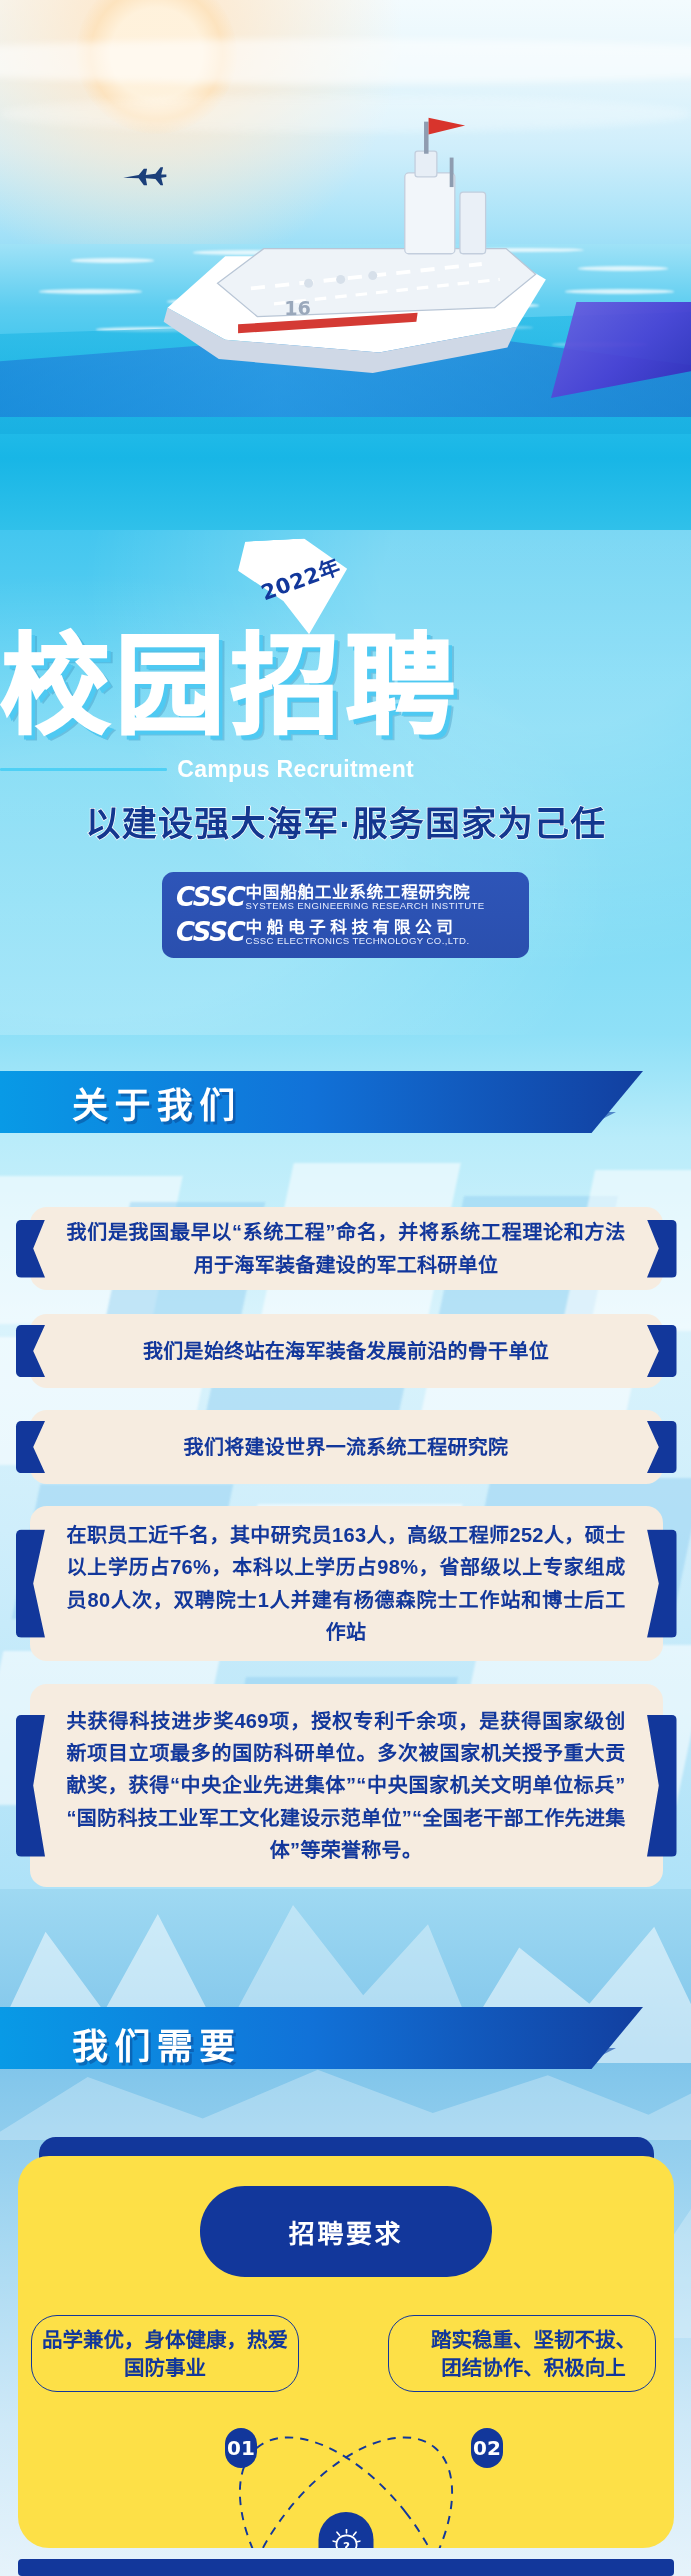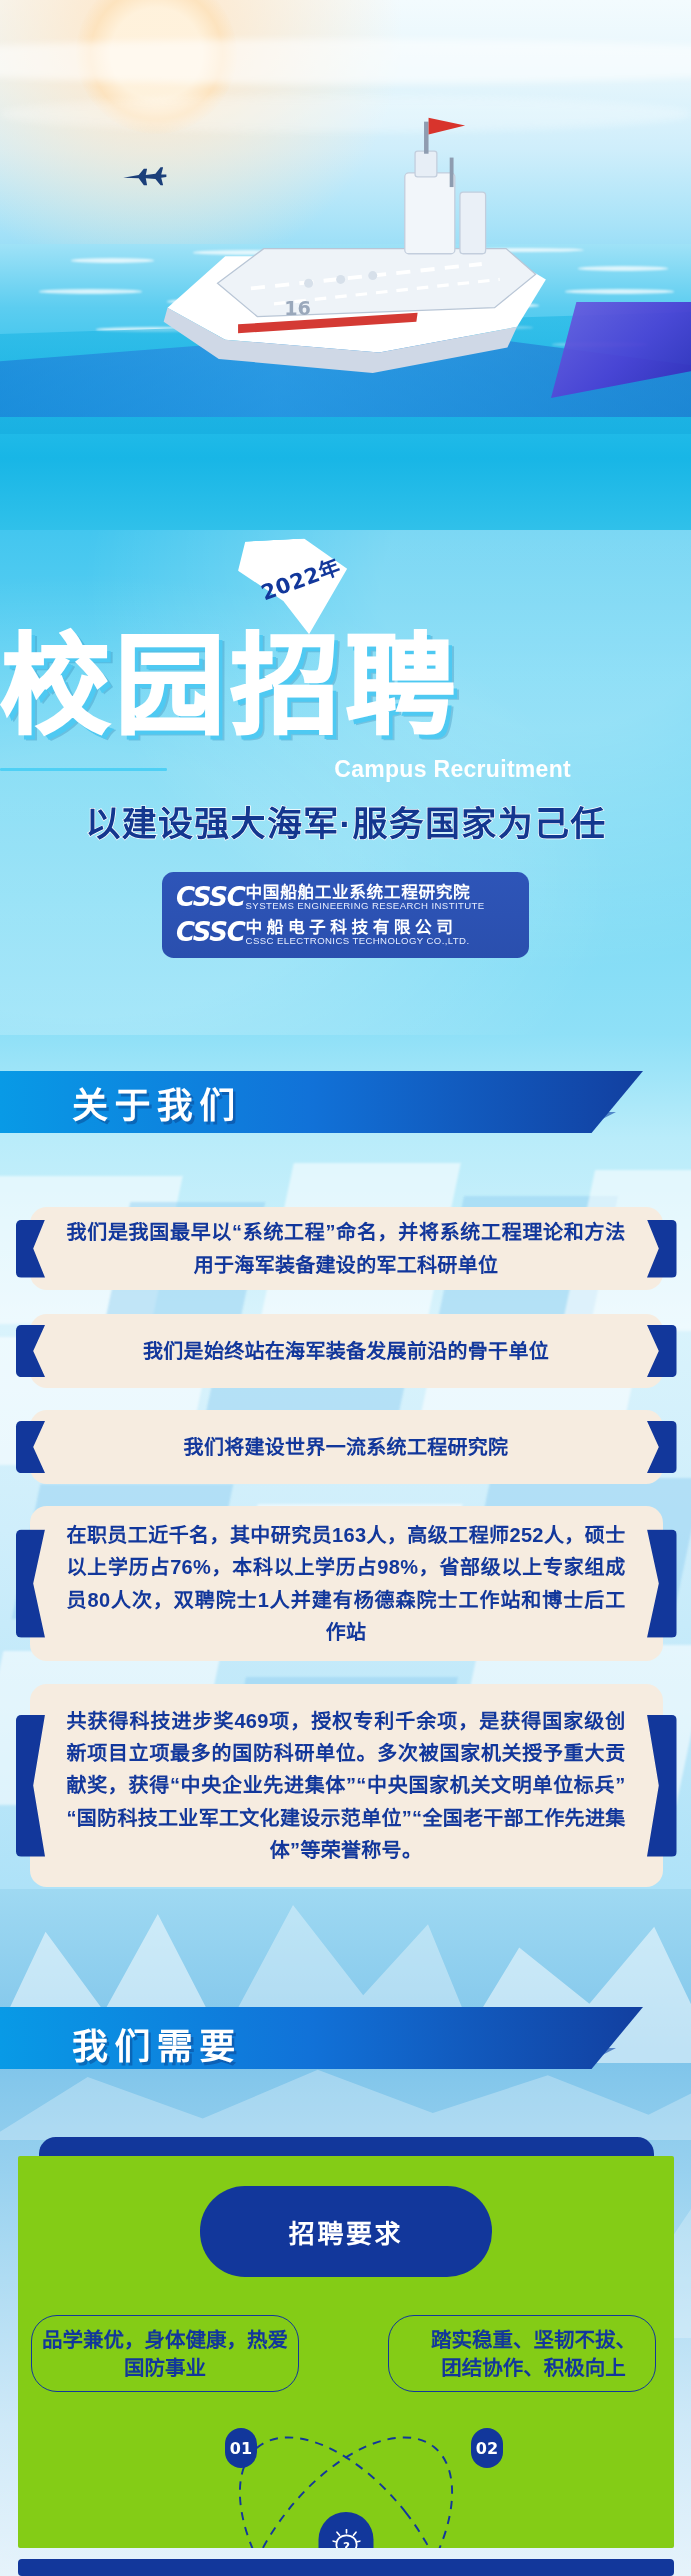--- a/index.html
+++ b/index.html
@@ -93,21 +93,21 @@
     font-size:110px; line-height:1; font-weight:bold; color:#ffffff;
     letter-spacing:5.1px;
     font-family:"DejaVu Sans","Liberation Sans",sans-serif;
     text-shadow:
        4.5px 4.5px 0 #4ec9f2,
       6.4px 6.4px 0 rgba(30,120,170,.28);
     -webkit-text-stroke:1.9px #ffffff;
   }
   .sub-row {
     position:absolute; left:0; top:226px; width:571px; z-index:4;
-    display:flex; align-items:center; justify-content:space-between; gap:10.3px;
+    display:flex; align-items:center; justify-content:flex-start; gap:10.3px;
   }
   .sub-line { width:167px; height:2.6px; background:#4fd0f5; border-radius:1.3px; }
   .sub-en {
     font-size:23px; font-weight:bold; color:#ffffff; letter-spacing:0.3px;
     font-family:"Liberation Sans",sans-serif;
   }
   .slogan {
     position:absolute; left:0; top:265px; width:692px; text-align:center; z-index:4;
     font-size:35px; font-weight:bold; color:#13378f; letter-spacing:1.3px;
     -webkit-text-stroke:1.3px #ffffff;
@@ -190,21 +190,21 @@
   }
   .mtn {
     position:absolute; background:rgba(255,255,255,.5);
   }
   .req-shadow {
     position:absolute; left:39px; top:2137px; width:615px; height:58px;
     background:#12379b; border-radius:16.7px; z-index:7;
   }
   .req-panel {
     position:absolute; left:18px; top:2156px; width:656px; height:392px;
-    background:#84cc16; border-radius:2px; z-index:8; overflow:hidden;
+    background:#fde047; border-radius:31px; z-index:8; overflow:hidden;
   }
   .req-title {
     position:absolute; left:50%; top:29.5px; transform:translateX(-50%);
     width:292px; height:91px; background:#12379b; border-radius:45px;
     display:flex; align-items:center; justify-content:center;
     font-size:26px; font-weight:bold; color:#ffffff; letter-spacing:2.6px;
   }
   .pill {
     position:absolute; border:1.9px solid #12379b; border-radius:26px;
     display:flex; align-items:center; justify-content:center; text-align:center;
@@ -216,21 +216,21 @@
 
   .atom { position:absolute; left:50%; top:252px; transform:translateX(-50%); width:276px; height:302px; }
   .bulb {
     position:absolute; left:50%; top:356px; transform:translate(-50%,0);
     width:55px; height:67px; background:#12379b; border-radius:28px;
     display:flex; align-items:center; justify-content:center; z-index:3;
   }
   .num {
     position:absolute; width:32px; height:40px; background:#12379b; border-radius:16.7px;
     display:flex; align-items:center; justify-content:center; z-index:3;
-    color:#fff; font-size:16px; font-weight:bold;
+    color:#fff; font-size:20px; font-weight:bold;
     font-family:"DejaVu Sans","Liberation Sans",sans-serif;
   }
   .n01 { left:207px; top:272px; }
   .n02 { left:453px; top:272px; }
   .bottom-bar {
     position:absolute; left:18px; top:2559px; width:656px; height:16.7px;
     background:#12379b; border-radius:3.9px; z-index:9;
   }
 </style>
 </head>

